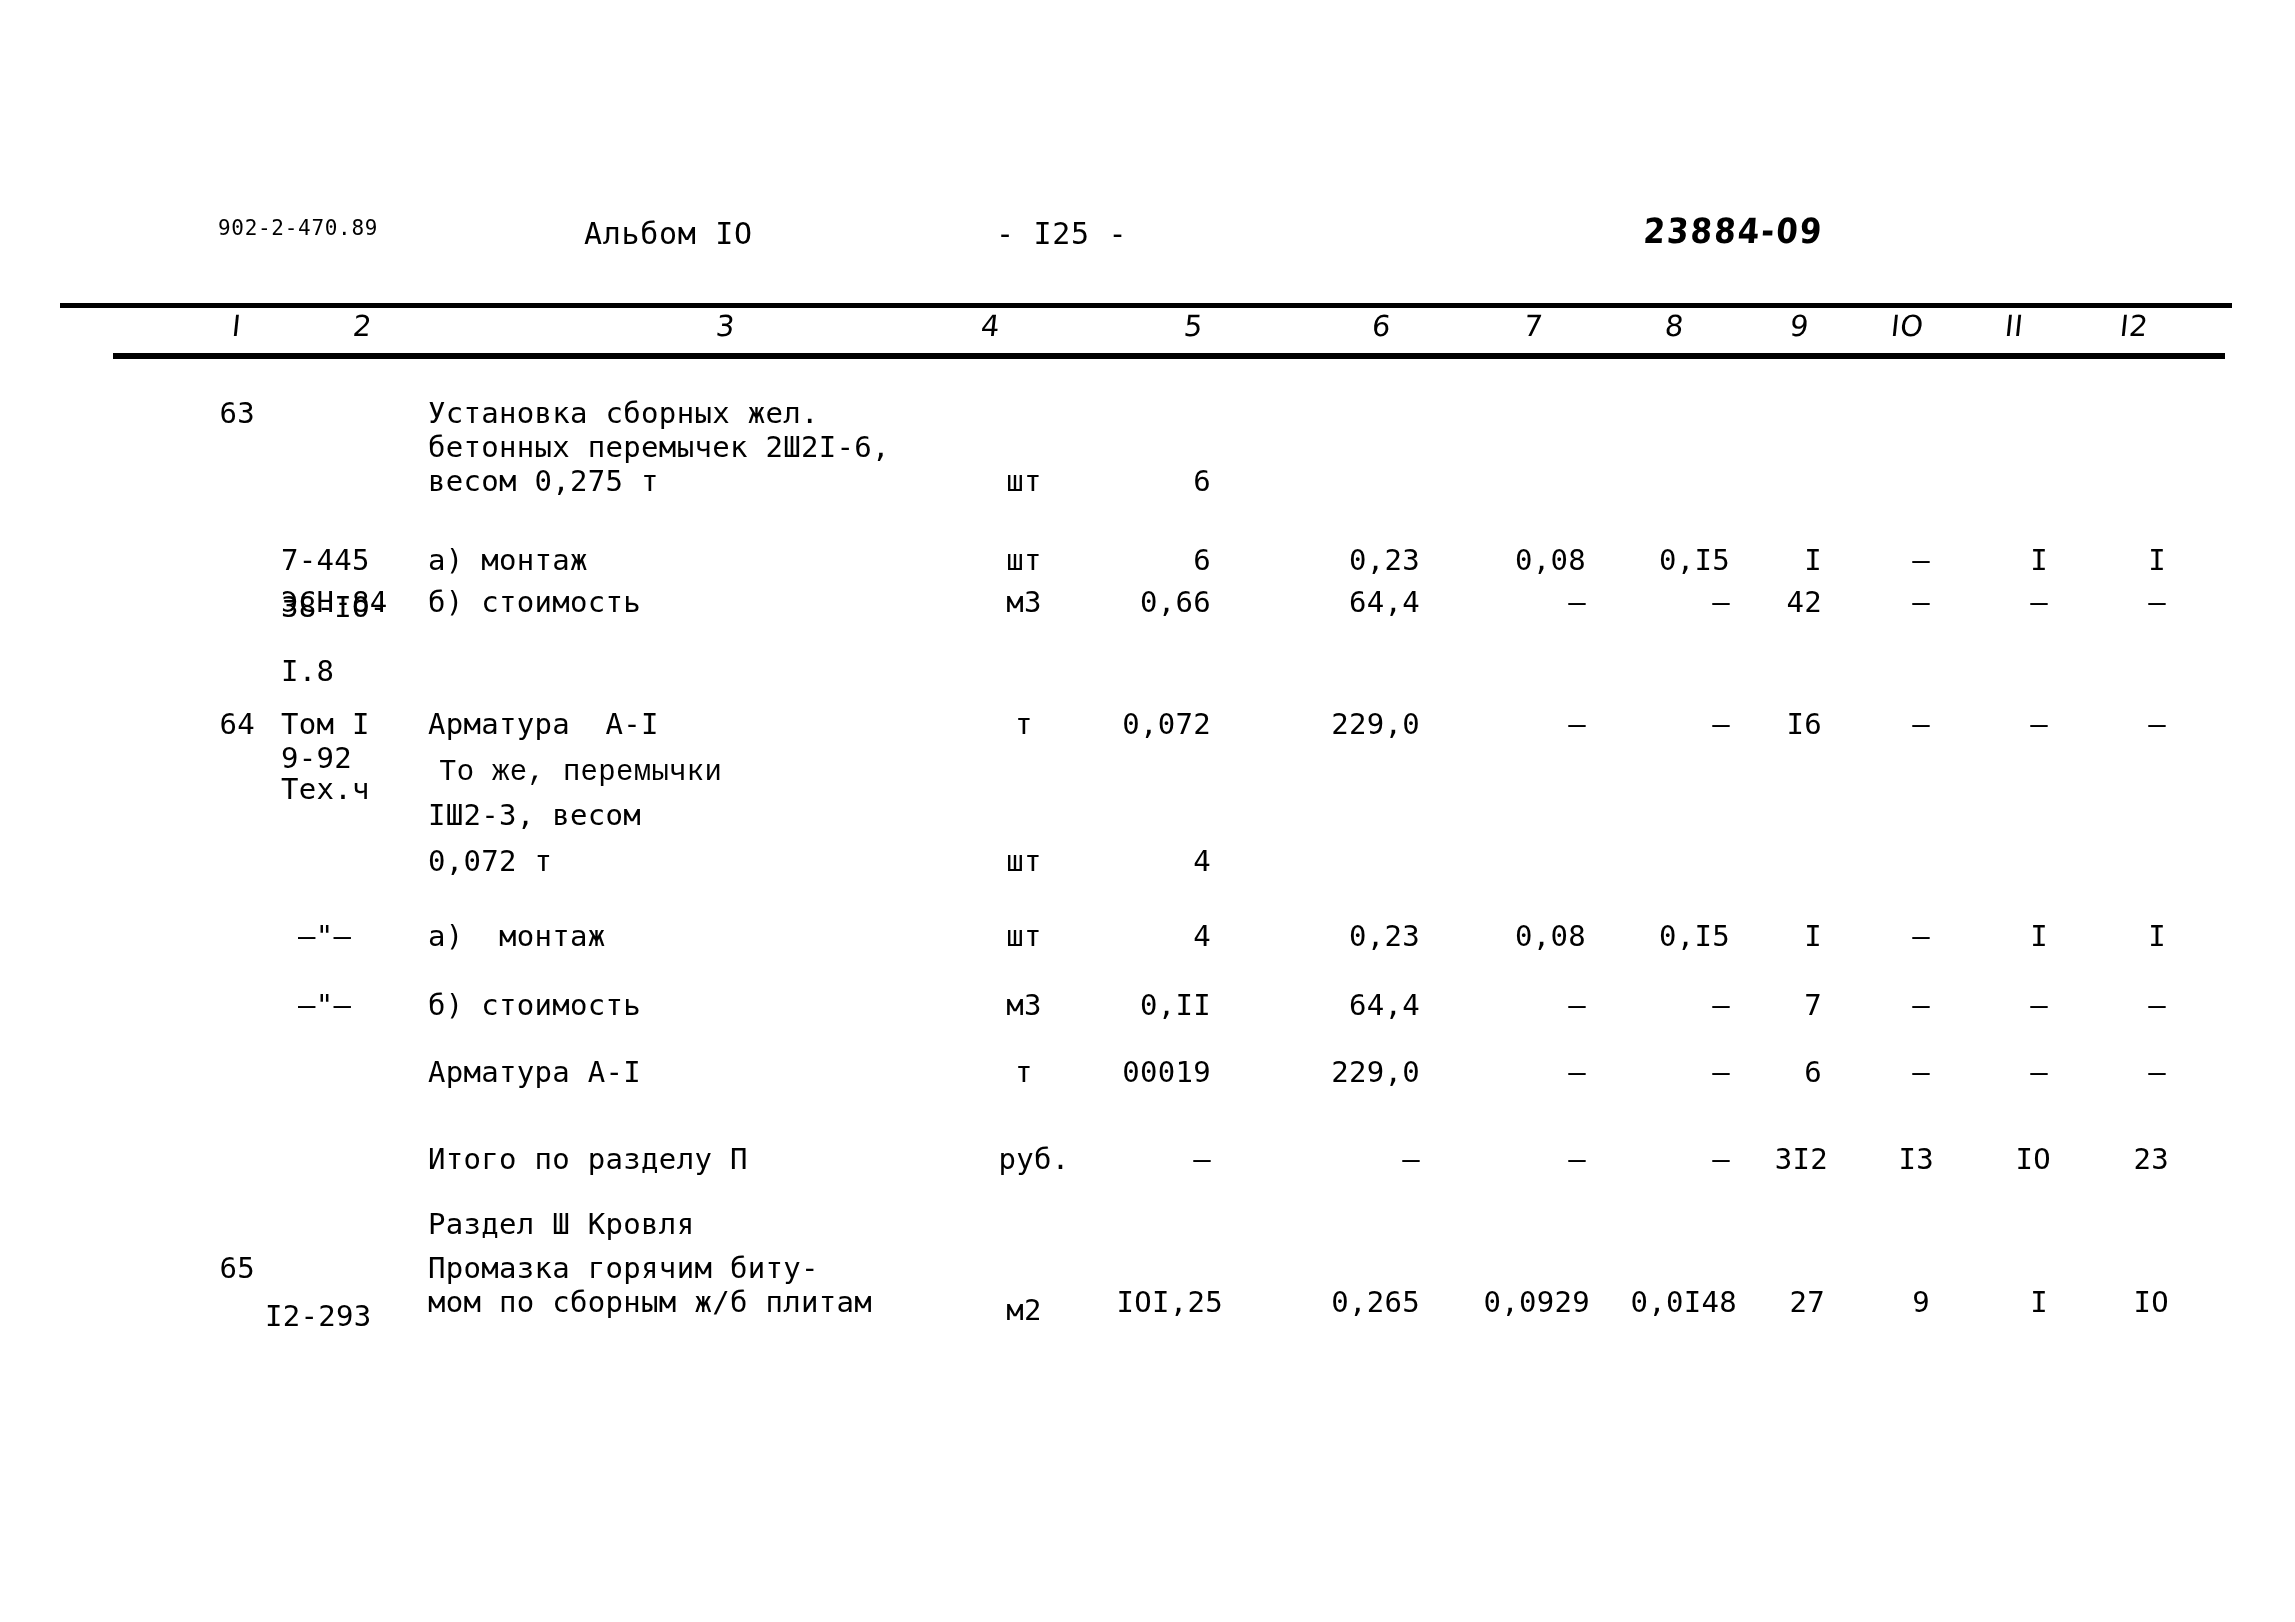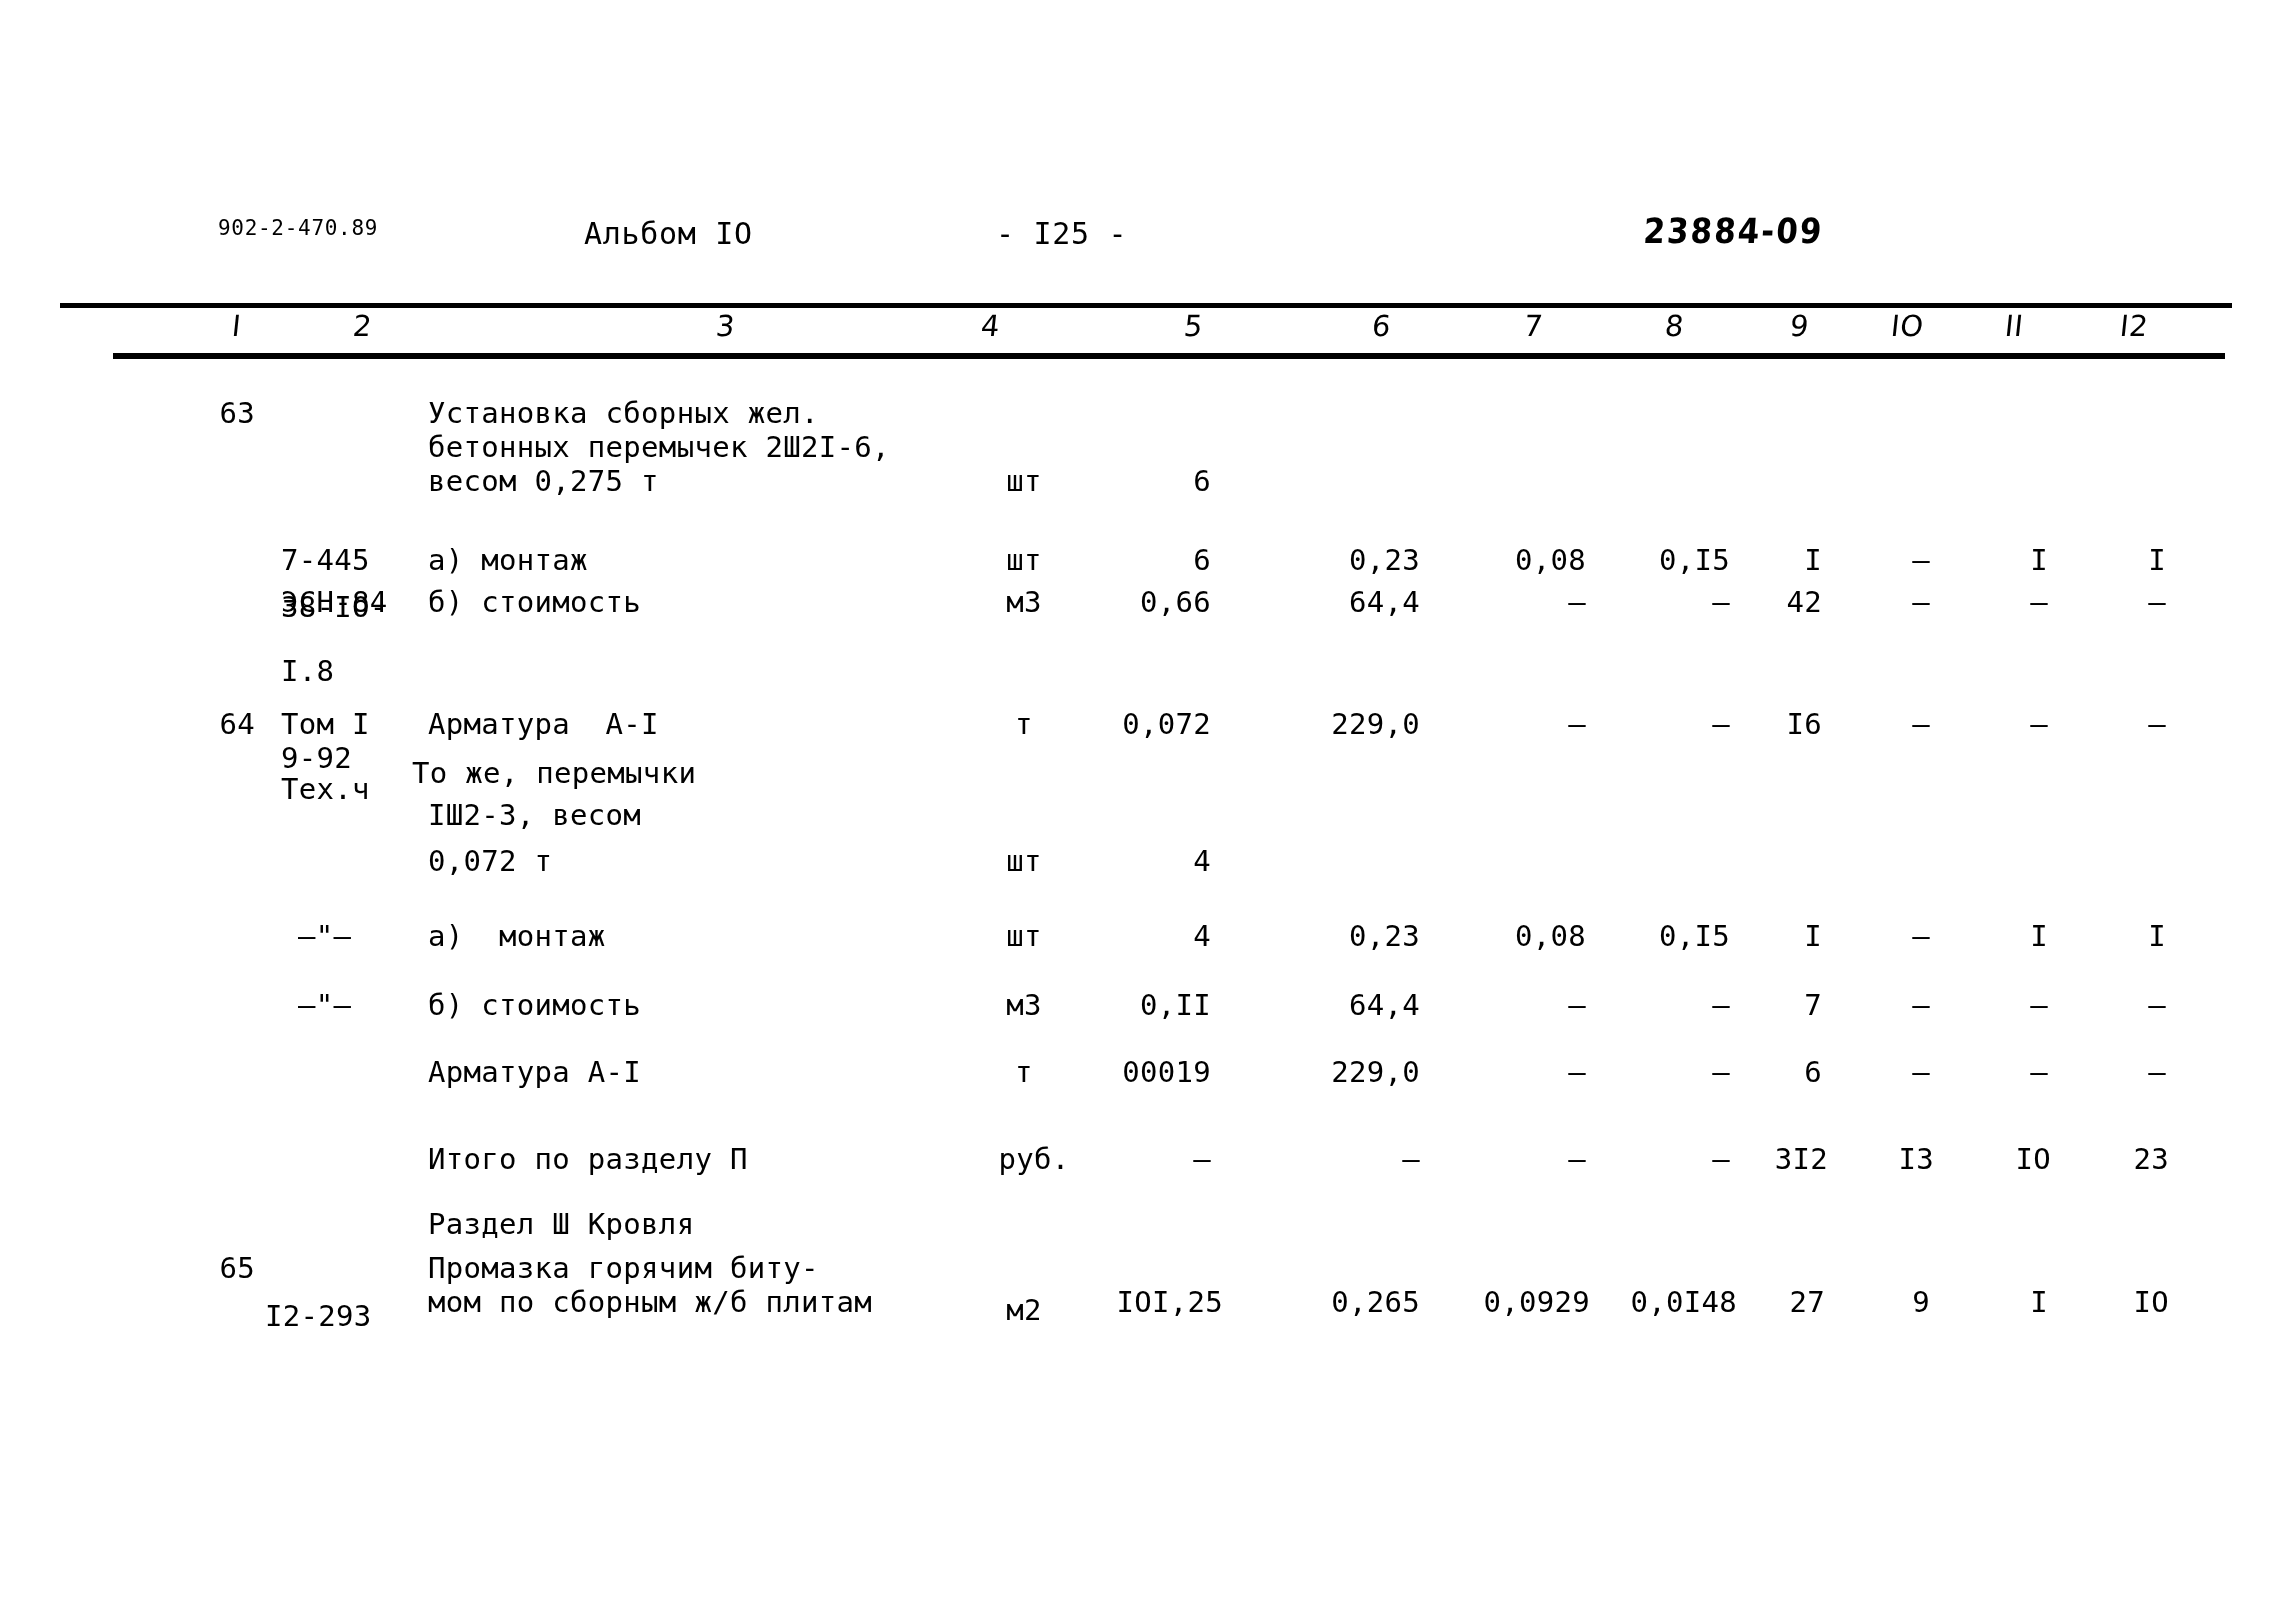--- a/index.html
+++ b/index.html
@@ -179,21 +179,21 @@
     <div class="cell c-unit" style="left:975px; top:707px; width:98px;">т</div>
     <div class="cell c-val" style="left:1106px; top:707px; width:105px;">0,072</div>
     <div class="cell c-val" style="left:1276px; top:707px; width:144px;">229,0</div>
     <div class="cell c-val" style="left:1442px; top:707px; width:144px;">–</div>
     <div class="cell c-val" style="left:1586px; top:707px; width:144px;">–</div>
     <div class="cell c-val" style="left:1743px; top:707px; width:79px;">I6</div>
     <div class="cell c-val" style="left:1851px; top:707px; width:79px;">–</div>
     <div class="cell c-val" style="left:1969px; top:707px; width:79px;">–</div>
     <div class="cell c-val" style="left:2087px; top:707px; width:79px;">–</div>
 
-    <div class="cell c-desc" style="left:412px;  top:756px; width:654px;">То же, перемычки</div>
+    <div class="cell c-desc" style="left:439px;  top:756px; width:654px;font-family:Liberation Mono, monospace;">То же, перемычки</div>
     <div class="cell c-desc" style="left:428px;  top:798px; width:654px;">IШ2-3, весом</div>
     <div class="cell c-desc" style="left:428px;  top:844px; width:654px;">0,072 т</div>
     <div class="cell c-unit" style="left:975px; top:844px; width:98px;">шт</div>
     <div class="cell c-val" style="left:1106px; top:844px; width:105px;">4</div>
 
     <div class="cell c-code" style="left:298px;  top:919px; width:131px;">–"–</div>
     <div class="cell c-desc" style="left:428px;  top:919px; width:589px;">а)  монтаж</div>
     <div class="cell c-unit" style="left:975px; top:919px; width:98px;">шт</div>
     <div class="cell c-val" style="left:1106px; top:919px; width:105px;">4</div>
     <div class="cell c-val" style="left:1276px; top:919px; width:144px;">0,23</div>

